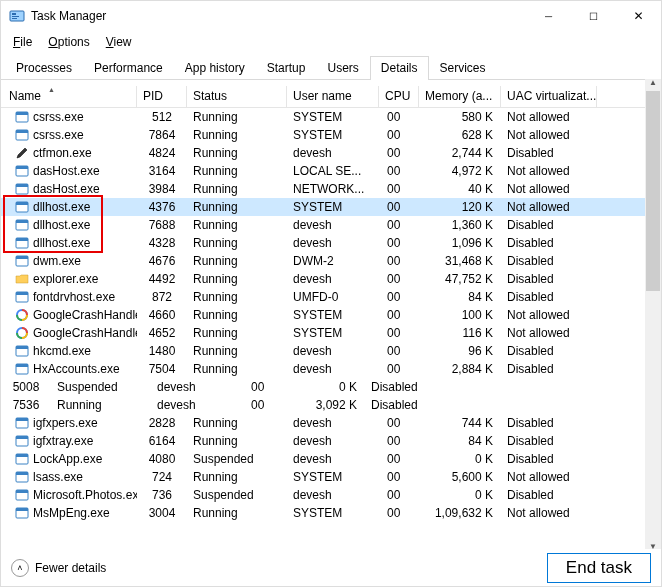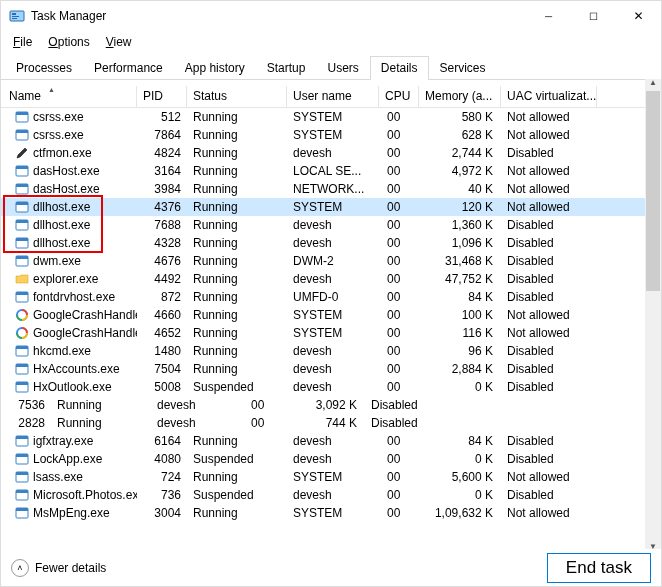--- a/index.html
+++ b/index.html
@@ -32,21 +32,21 @@
     .c-cpu { width: 40px; }
     .c-mem { width: 82px; }
     .c-uac { width: 96px; }
     .th.c-pid, .th.c-cpu, .th.c-mem { justify-content: flex-start; }
 
     .rows { overflow: hidden; }
     .row { display: flex; height: 18px; align-items: center; }
     .row.selected { background: #cde8ff; }
     .td { padding: 1px 6px; white-space: nowrap; overflow: hidden; text-overflow: ellipsis; font-size: 12px; }
     .td.c-name { display: flex; align-items: center; gap: 4px; padding-left: 14px; }
-    .td.c-pid { text-align: right; }
+    .td.c-pid { text-align: center; }
     .td.c-cpu { text-align: left; padding-left: 8px; }
     .td.c-mem { text-align: right; padding-right: 8px; }
     .proc-icon { width: 14px; height: 14px; flex-shrink: 0; }
 
     .highlight-box { position: absolute; border: 2px solid #e60000; pointer-events: none; z-index: 5; }
 
     .scrollbar { position: absolute; right: 0; top: 78px; bottom: 37px; width: 16px; background: #f0f0f0; }
     .scroll-thumb { position: absolute; top: 12px; left: 1px; right: 1px; height: 200px; background: #cdcdcd; }
     .scroll-arrow { position: absolute; left:0; right:0; height:16px; display:flex; align-items:center; justify-content:center; font-size:8px; color:#555; }
     .sa-up{ top:-5px; } .sa-down{ bottom:-5px; }
@@ -329,43 +329,43 @@
           <span>HxAccounts.exe</span>
         </div>
         <div class="td c-pid">7504</div>
         <div class="td c-status">Running</div>
         <div class="td c-user">devesh</div>
         <div class="td c-cpu">00</div>
         <div class="td c-mem">2,884 K</div>
         <div class="td c-uac">Disabled</div>
       </div>
       <div class="row">
-        <div class="td c-name">
-          <span class="proc-icon"><svg viewBox="0 0 14 14">
-              <rect x="1" y="2" width="12" height="10" rx="1" fill="#fff" stroke="#3b82c4" stroke-width="1"></rect>
-              <rect x="1" y="2" width="12" height="3" fill="#3b82c4"></rect>
-            </svg></span>
-          <span>HxOutlook.exe</span>
-        </div>
         <div class="td c-pid">5008</div>
         <div class="td c-status">Suspended</div>
         <div class="td c-user">devesh</div>
         <div class="td c-cpu">00</div>
         <div class="td c-mem">0 K</div>
         <div class="td c-uac">Disabled</div>
       </div>
       <div class="row">
         <div class="td c-pid">7536</div>
         <div class="td c-status">Running</div>
         <div class="td c-user">devesh</div>
         <div class="td c-cpu">00</div>
         <div class="td c-mem">3,092 K</div>
         <div class="td c-uac">Disabled</div>
       </div>
       <div class="row">
+        <div class="td c-name">
+          <span class="proc-icon"><svg viewBox="0 0 14 14">
+              <rect x="1" y="2" width="12" height="10" rx="1" fill="#fff" stroke="#3b82c4" stroke-width="1"></rect>
+              <rect x="1" y="2" width="12" height="3" fill="#3b82c4"></rect>
+            </svg></span>
+          <span>igfxpers.exe</span>
+        </div>
         <div class="td c-pid">2828</div>
         <div class="td c-status">Running</div>
         <div class="td c-user">devesh</div>
         <div class="td c-cpu">00</div>
         <div class="td c-mem">744 K</div>
         <div class="td c-uac">Disabled</div>
       </div>
       <div class="row">
         <div class="td c-name">
           <span class="proc-icon"><svg viewBox="0 0 14 14">

